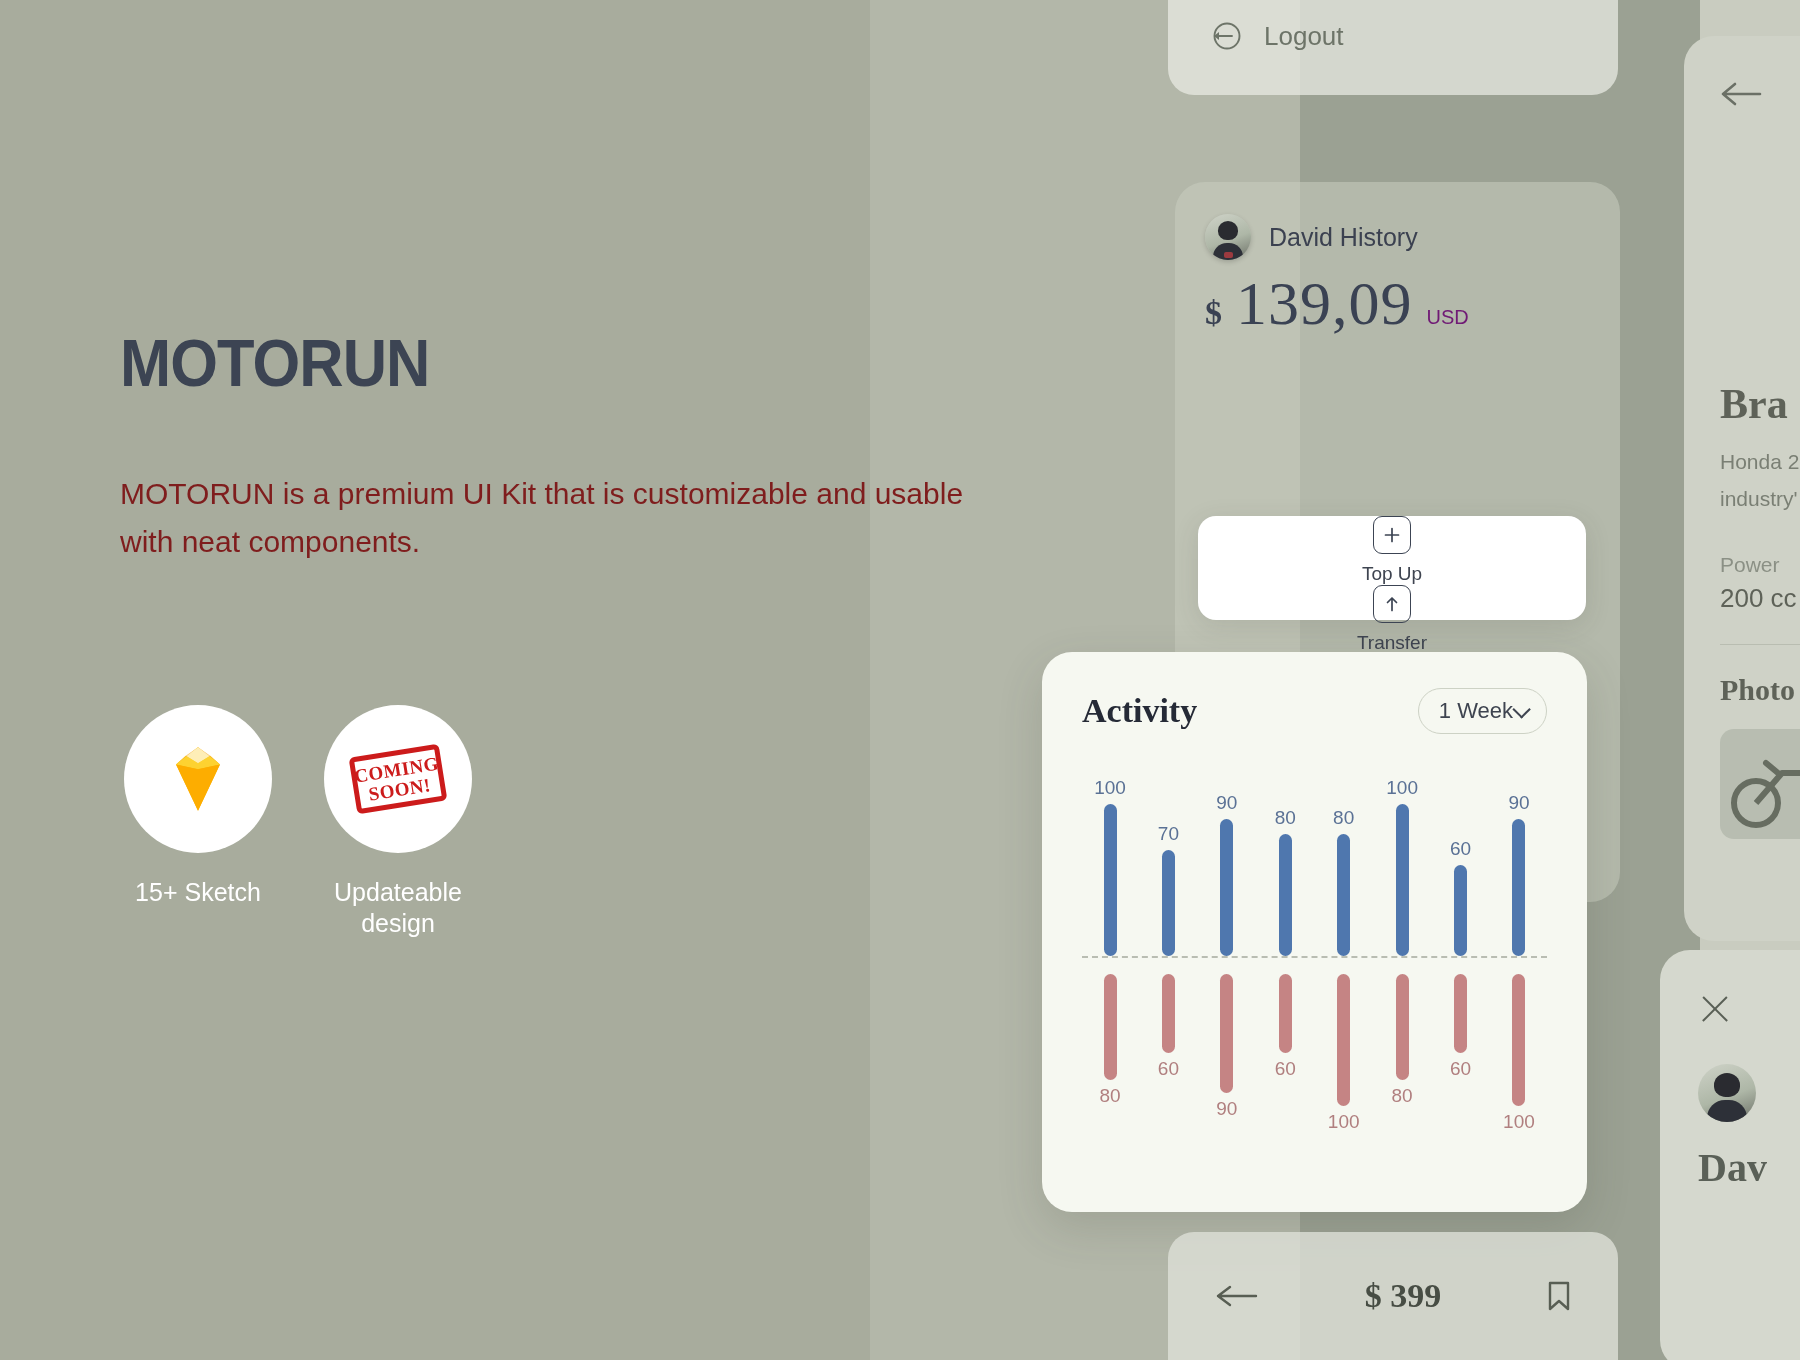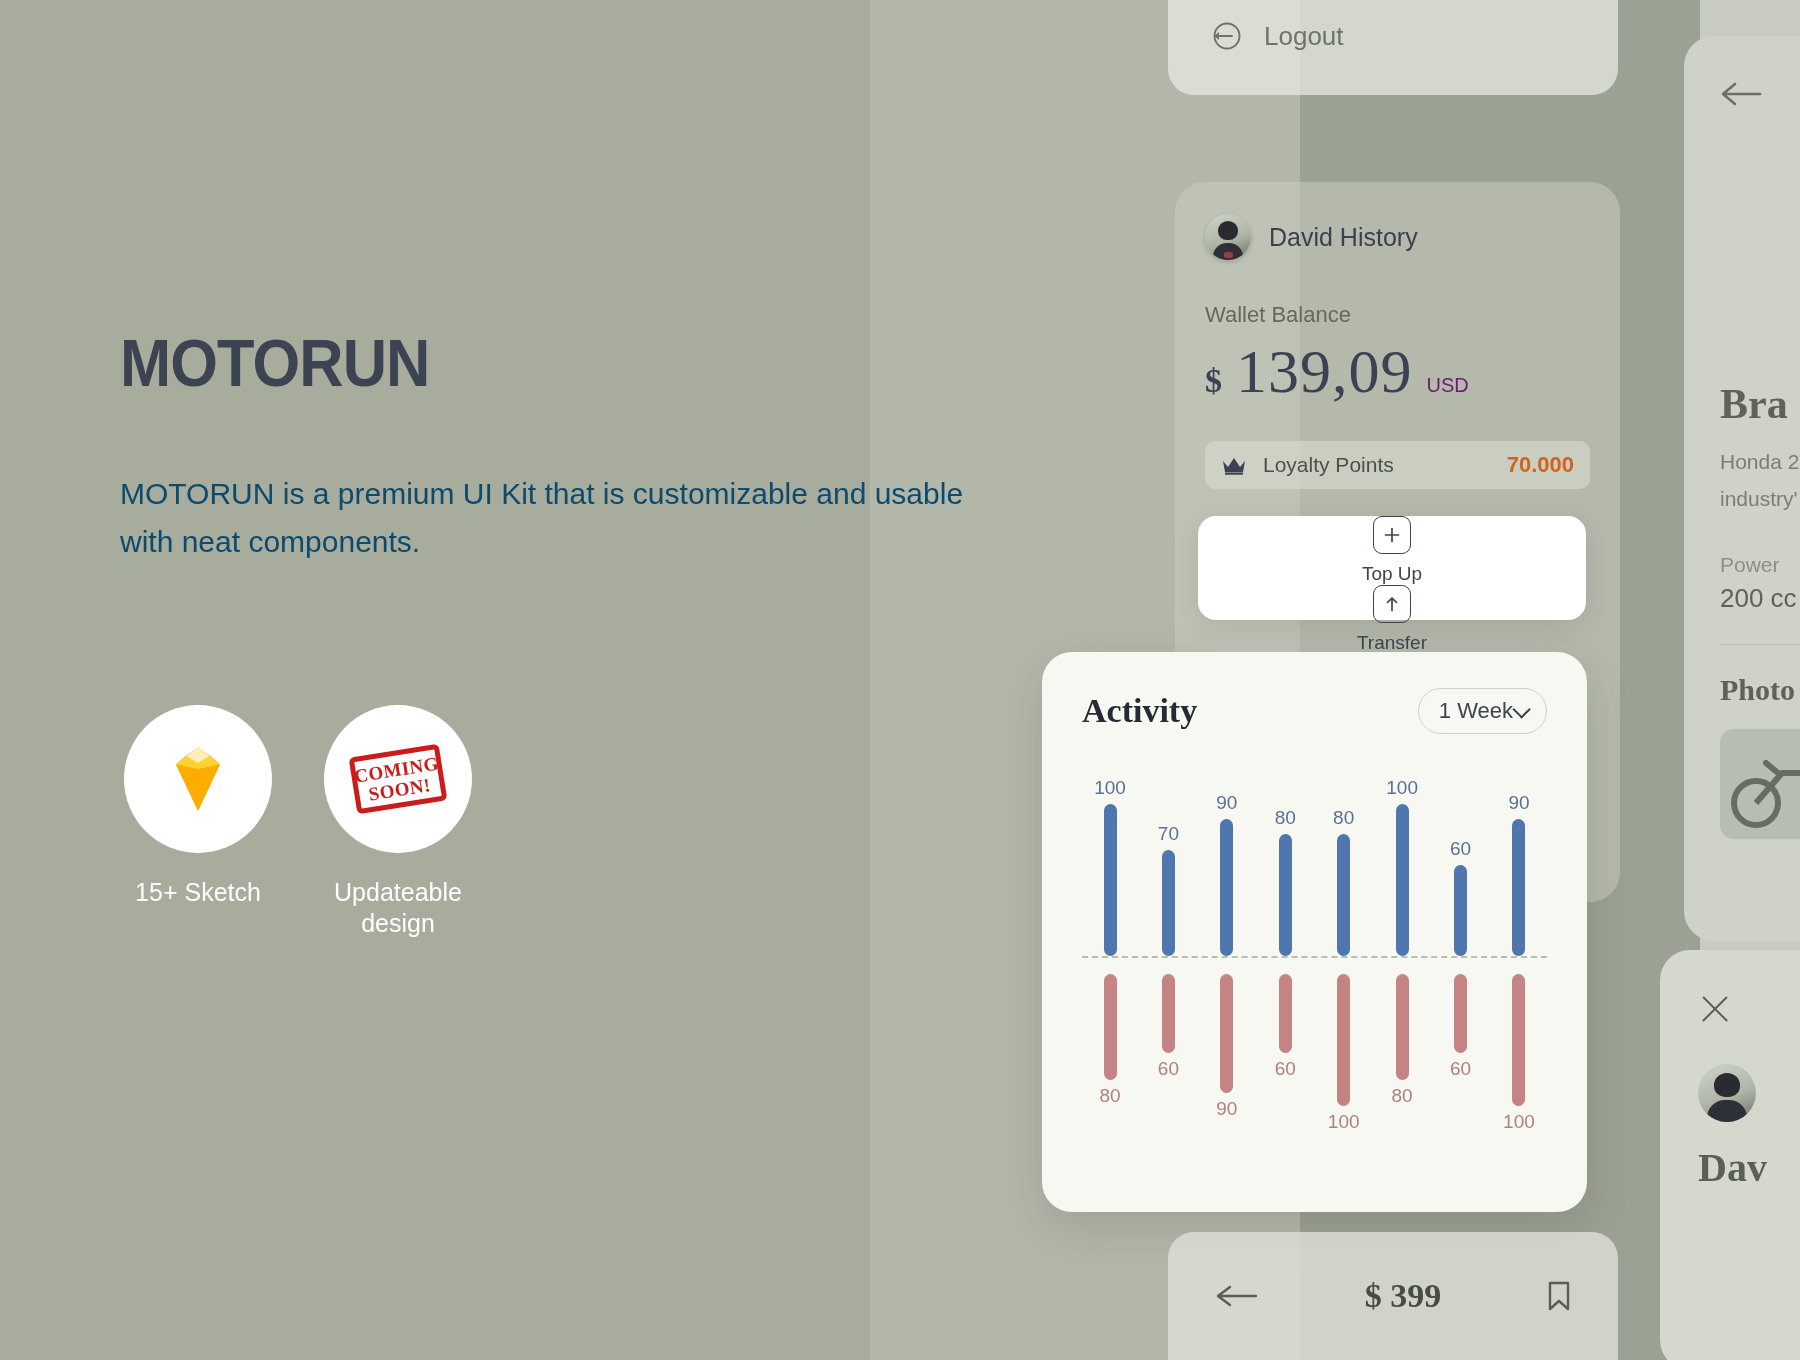--- a/index.html
+++ b/index.html
@@ -30,21 +30,21 @@
 
   
   .hero { position:absolute; left:120px; top:330px; width:940px; }
   .hero-title {
     font-size:66px; font-weight:700; color:#3c4453;
     letter-spacing:-1px; line-height:1;
     font-family:"Liberation Sans", sans-serif;
     transform:scaleX(0.93); transform-origin:left center;
   }
   .hero-sub {
-    margin-top:74px; font-size:30px; color:#0c4a6e;
+    margin-top:74px; font-size:30px; color:#7f1d1d;
     line-height:1.6; max-width:900px; font-weight:400;
   }
 
   .features {
     position:absolute; left:118px; top:705px;
     display:flex; gap:40px;
   }
   .feature { width:160px; text-align:center; }
   .feature-circle {
     width:148px; height:148px; border-radius:50%;
@@ -374,36 +374,27 @@
 
 <div class="card wallet-card">
 
   <div class="wallet-user">
     <div class="avatar">
         <span class="tie"></span>
       </div>
     <div class="wallet-name">David History</div>
   </div>
 
-  <div class="wallet-balance-label">Wallet Balance</div>
 
   <div class="wallet-amount-row">
     <span class="wallet-currency">$</span>
     <span class="wallet-amount">139,09</span>
     <span class="wallet-unit">USD</span>
   </div>
 
-  <div class="loyalty-row">
-    <svg width="26" height="20" viewBox="0 0 26 20">
-      <path d="M2 6 L7 12 L13 3 L19 12 L24 6 L22 17 H4 Z" fill="#3b4150"></path>
-      <rect x="4" y="17.5" width="18" height="2.2" fill="#3b4150"></rect>
-    </svg>
-    <span class="loyalty-label">Loyalty Points</span>
-    <span class="loyalty-value">70.000</span>
-  </div>
 
 </div>
 
 <div class="card actions-card">
 
   <div class="action">
     <div class="action-icon">
       <svg width="20" height="20" viewBox="0 0 20 20">
         <path d="M10 3.5 V16.5 M3.5 10 H16.5" stroke="#3c4453" stroke-width="1.7" stroke-linecap="round"></path>
       </svg>

